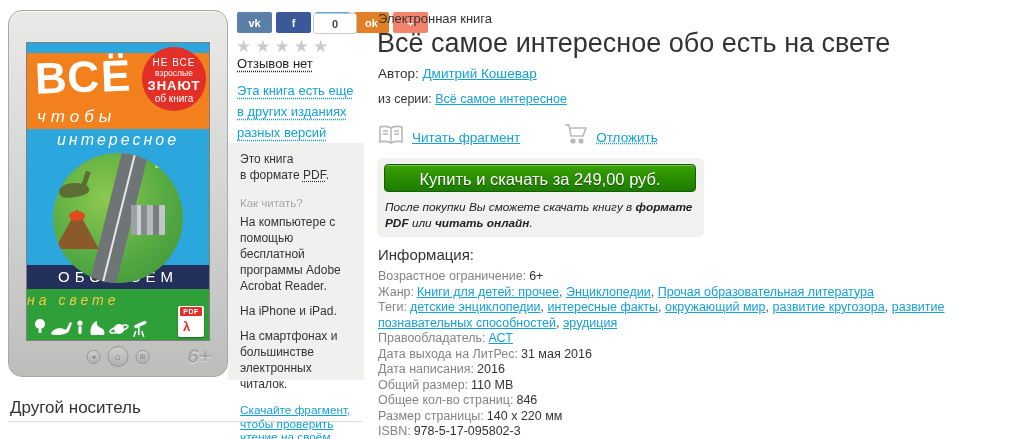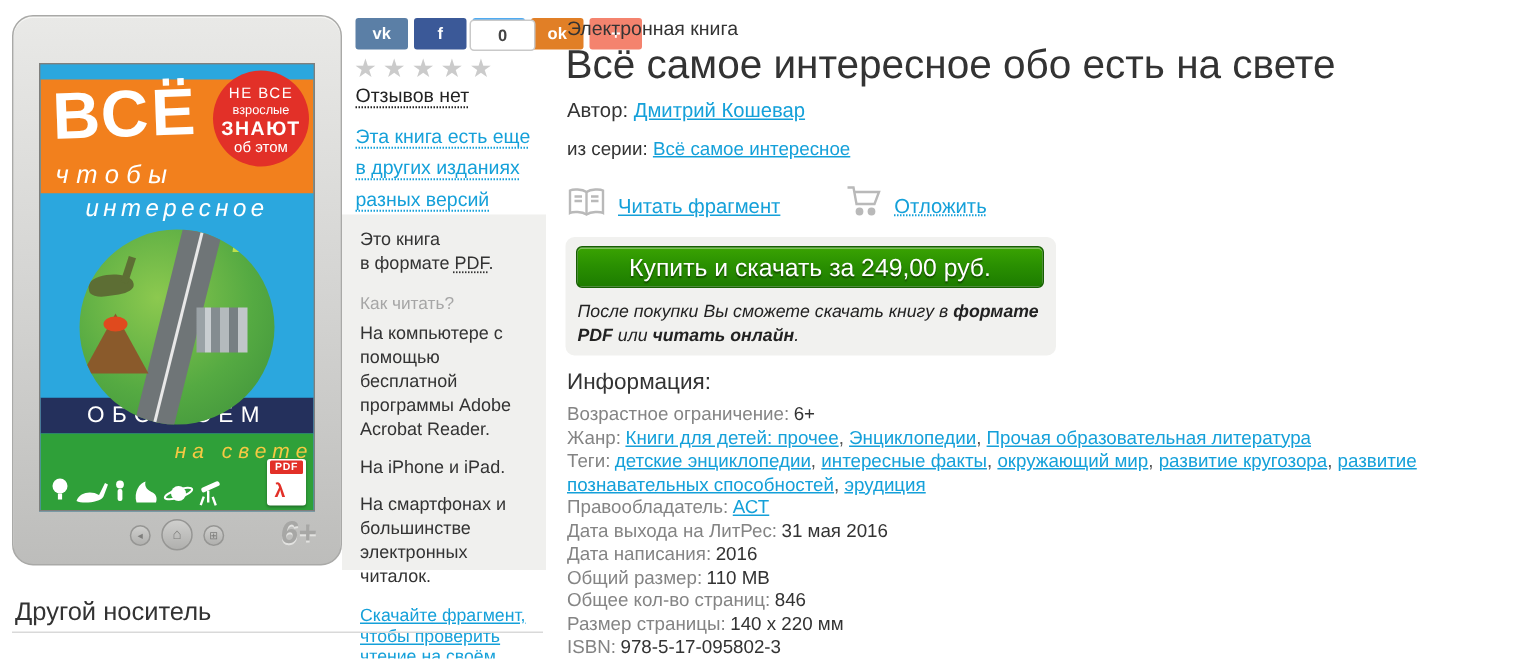--- a/index.html
+++ b/index.html
@@ -58,21 +58,21 @@
   }
   .lava{position:absolute;left:16px;top:58px;width:16px;height:10px;background:#e04a1e;border-radius:50%;}
   .dino{position:absolute;left:6px;top:30px;width:30px;height:14px;background:#5d6e34;border-radius:60% 80% 50% 50%;transform:rotate(-8deg);}
   .dinoneck{position:absolute;left:30px;top:18px;width:5px;height:18px;background:#5d6e34;transform:rotate(18deg);}
   .city{position:absolute;right:18px;top:52px;width:34px;height:30px;
     background:linear-gradient(90deg,#9aa2a6 0 6px,#c9ced1 6px 10px,#848c90 10px 16px,#b4babd 16px 22px,#777f83 22px 28px,#c1c6c9 28px 34px);}
   .chute{position:absolute;right:10px;top:6px;width:18px;height:9px;background:#bde04a;border-radius:18px 18px 0 0;}
   .navy{height:24px;background:#24305c;color:#fff;text-align:center;font-size:15px;
     letter-spacing:5px;line-height:24px;}
   .greenband{position:relative;height:53px;background:#2fa039;}
-  .nasvete{color:#f6c943;font-style:italic;font-size:14px;letter-spacing:4px;text-align:right;padding-top:3px;}
+  .nasvete{color:#f6c943;font-style:italic;font-size:14px;letter-spacing:4px;text-align:left;padding-top:3px;}
   .sils{position:absolute;left:6px;bottom:4px;}
   .pdficon{
     position:absolute;right:5px;bottom:5px;width:26px;height:31px;background:#fff;
     border-radius:2px;box-shadow:0 1px 2px rgba(0,0,0,.35);
   }
   .pdfband{position:absolute;left:2px;top:1px;right:2px;height:9px;background:#e23028;border-radius:1px;
     color:#fff;font-size:7px;font-weight:bold;text-align:center;line-height:9px;letter-spacing:.5px;}
   .pdfglyph{position:absolute;left:5px;top:13px;color:#e23028;font-size:13px;font-weight:bold;}
   .chin{position:absolute;left:0;right:0;bottom:0;height:36px;}
   .chinbtns{position:absolute;left:50%;top:6px;transform:translateX(-50%);display:flex;align-items:center;gap:7px;}
@@ -144,21 +144,21 @@
 
 <div class="device">
   <div class="screen">
     <div class="strip"></div>
     <div class="orange">
       <div class="vse">ВСЁ</div>
       <div class="badge">
           <div class="bl0">НЕ ВСЕ</div>
           <div class="bl1">взрослые</div>
           <div class="bl2">ЗНАЮТ</div>
-          <div class="bl3">об этом</div>
+          <div class="bl3">об книга</div>
         </div>
       <div class="samoe">чтобы</div>
     </div>
     <div class="illus">
       <div class="interesnoe">интересное</div>
       <div class="globe">
         <div class="road"></div>
         <div class="roadline"></div>
         <div class="dino"></div>
         <div class="dinoneck"></div>

